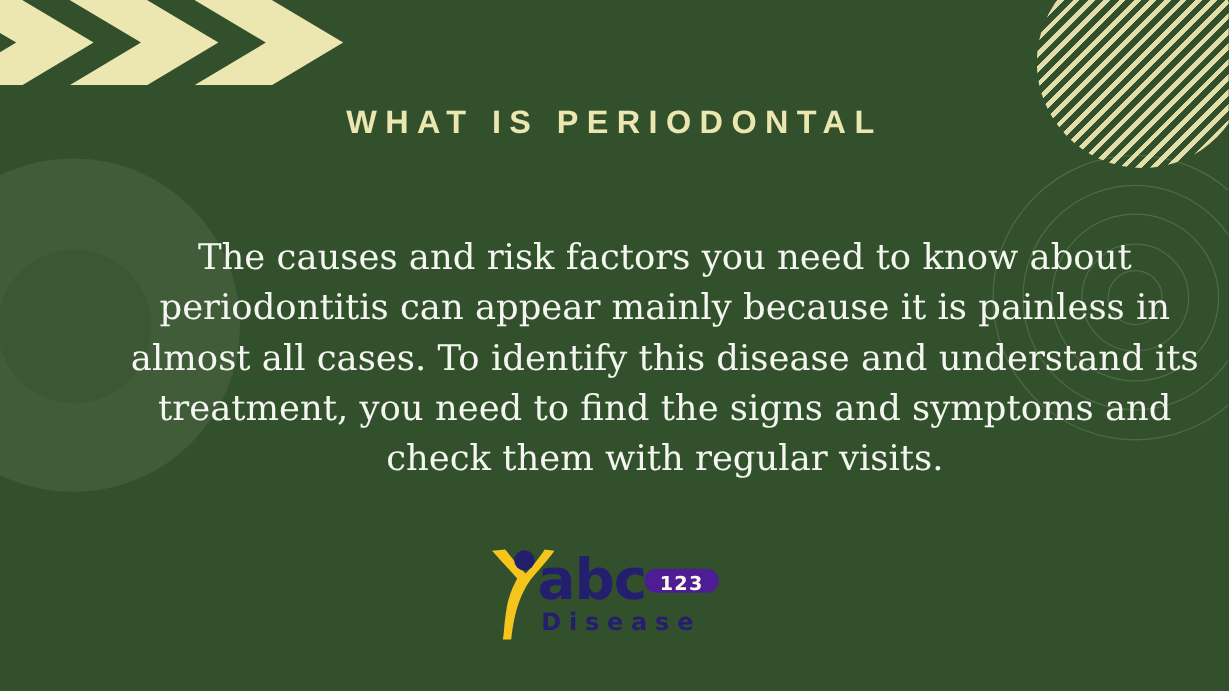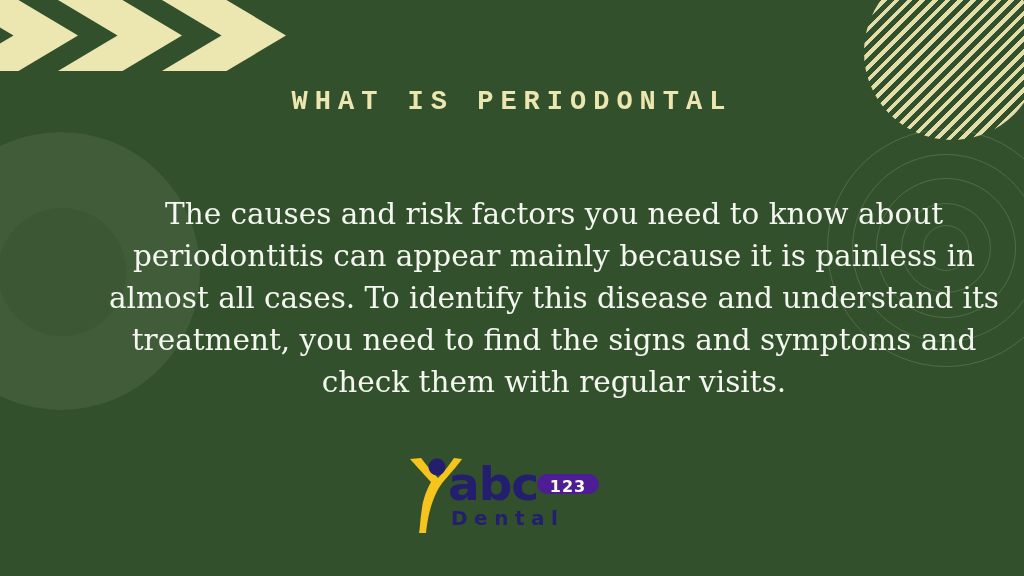--- a/index.html
+++ b/index.html
@@ -99,21 +99,21 @@
     width: 1024px; height: 576px;
   }
 
   .headline {
     position: absolute;
     left: 0;
     top: 82px;
     width: 1024px;
     text-align: center;
     color: #ece6b0;
-    font-family: Liberation Mono, monospace;
+    font-family: Liberation Sans, sans-serif;
     font-weight: bold;
     font-size: 27px;
     letter-spacing: 7px;
     line-height: 41px;
     text-transform: uppercase;
   }
   .headline .ln { display: block; }
 
   .body-copy {
     position: absolute;
@@ -229,19 +229,19 @@
       <svg class="logo-figure" viewBox="0 0 66 80">
         <path d="M6 5 C6 5, 16 16, 27 28 L27 28 C27 28, 20 40, 18 54 C16 66, 16 76, 15 79 L22 79 C23 70, 25 56, 30 44 C34 34, 39 28, 39 28 C48 18, 56 8, 58 5 L50 4 C46 10, 40 18, 34 24 C28 18, 21 9, 17 4 Z" fill="#f5c41d"></path>
         <circle cx="33" cy="13" r="8.5" fill="#231f6e"></circle>
       </svg>
 
       <div class="logo-wordmark">
         <div class="logo-abc">abc</div>
         <div class="logo-pill">
           <span>123</span>
         </div>
-        <div class="logo-dental">Dental</div>
+        <div class="logo-dental">Disease</div>
       </div>
 
     </div>
 
   </div>
 </div>
 
 </body></html>

